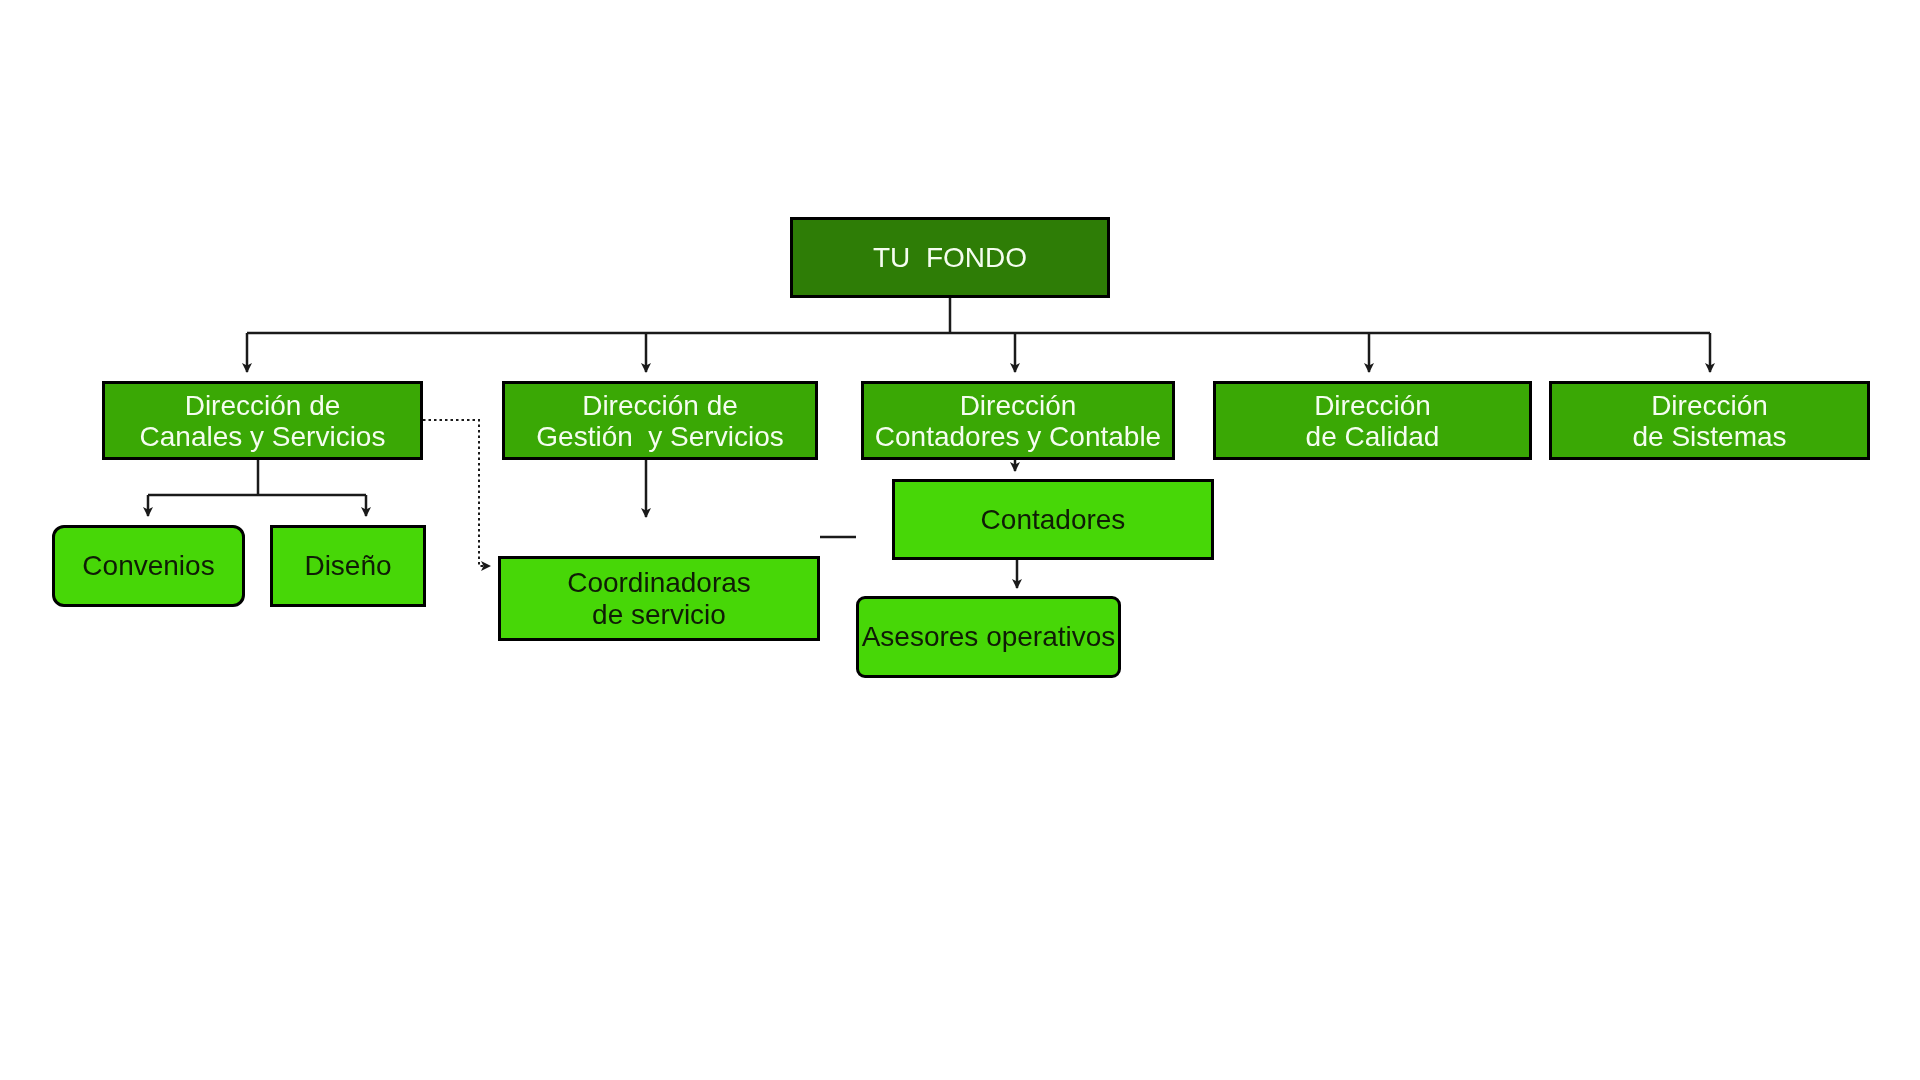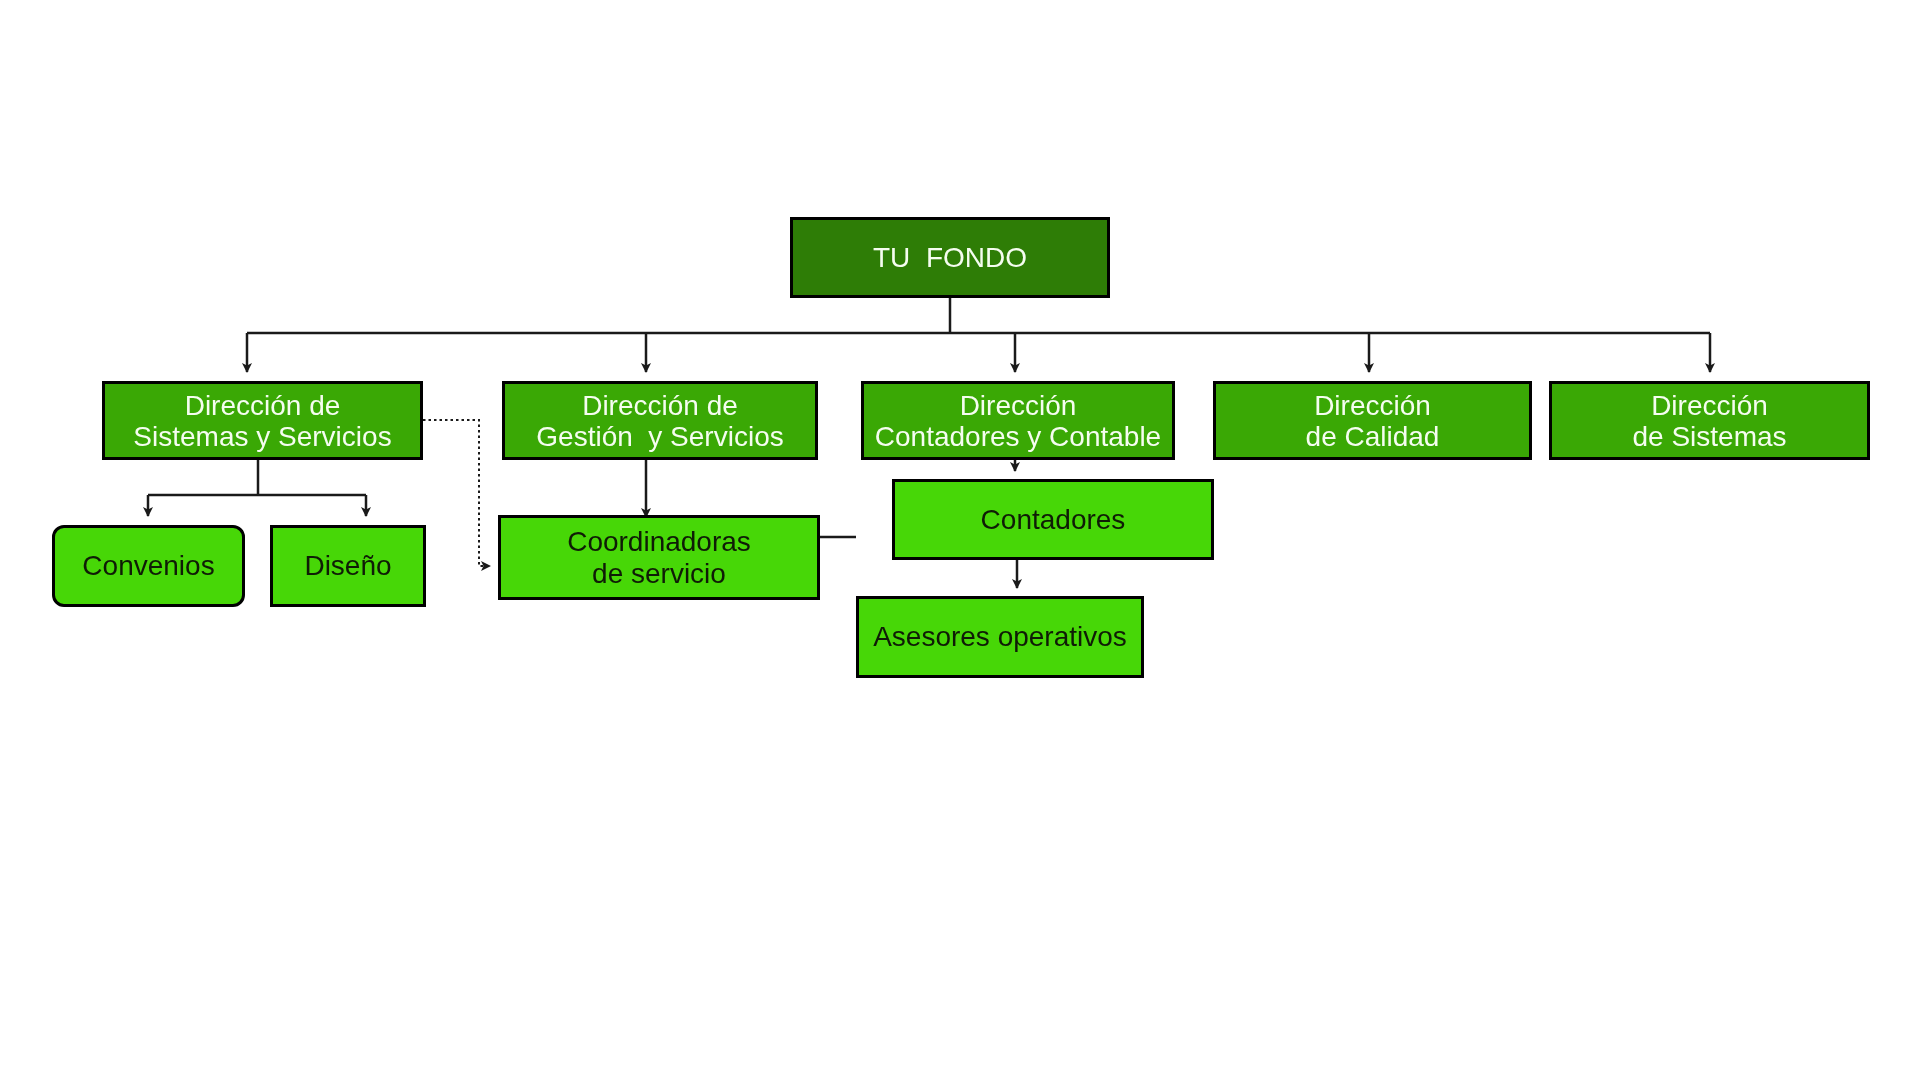--- a/index.html
+++ b/index.html
@@ -46,23 +46,23 @@
   }
   
   #node-root          { left:790px;  top:217px; width:320px; height:81px; }
   #node-canales       { left:102px;  top:381px; width:321px; height:79px; }
   #node-gestion       { left:502px;  top:381px; width:316px; height:79px; }
   #node-financiera    { left:861px;  top:381px; width:314px; height:79px; }
   #node-calidad       { left:1213px; top:381px; width:319px; height:79px; }
   #node-sistemas      { left:1549px; top:381px; width:321px; height:79px; }
   #node-convenios     { left:52px;   top:525px; width:193px; height:82px;border-radius:12px; }
   #node-diseno        { left:270px;  top:525px; width:156px; height:82px; }
-  #node-coordinadoras { left:498px;  top:515px; width:322px; height:85px; }
+  #node-coordinadoras { left:498px;  top:556px; width:322px; height:85px; }
   #node-contadores    { left:892px;  top:479px; width:322px; height:81px; }
-  #node-asesores      { left:856px;  top:596px; width:288px; height:82px; }
+  #node-asesores      { left:856px;  top:596px; width:265px; height:82px;border-radius:9px; }
 </style>
 </head>
 <body>
 
 <div id="canvas">
 
   <svg id="edges" viewBox="0 0 1920 1080" xmlns="http://www.w3.org/2000/svg">
     <defs>
       <marker id="arrow" markerWidth="12" markerHeight="12" refX="9" refY="5" orient="auto" markerUnits="userSpaceOnUse">
         <path d="M0,0 L10,5 L0,10 L2.5,5 Z" fill="#1a1a1a"></path>
@@ -91,21 +91,21 @@
 
     <path d="M423 420 H479 V566 H490" stroke="#1a1a1a" stroke-width="2" stroke-dasharray="2.5 3" fill="none" marker-end="url(#arrow)"></path>
   </svg>
 
   <div id="node-root" class="node root-node">
     <div class="label">TU  FONDO</div>
   </div>
 
   <div id="node-canales" class="node branch-node">
     <div class="label">Dirección de</div>
-    <div class="label">Sistemas y Servicios</div>
+    <div class="label">Canales y Servicios</div>
   </div>
 
   <div id="node-gestion" class="node branch-node">
     <div class="label">Dirección de</div>
     <div class="label">Gestión  y Servicios</div>
   </div>
 
   <div id="node-financiera" class="node branch-node">
     <div class="label">Dirección</div>
     <div class="label">Contadores y Contable</div>

